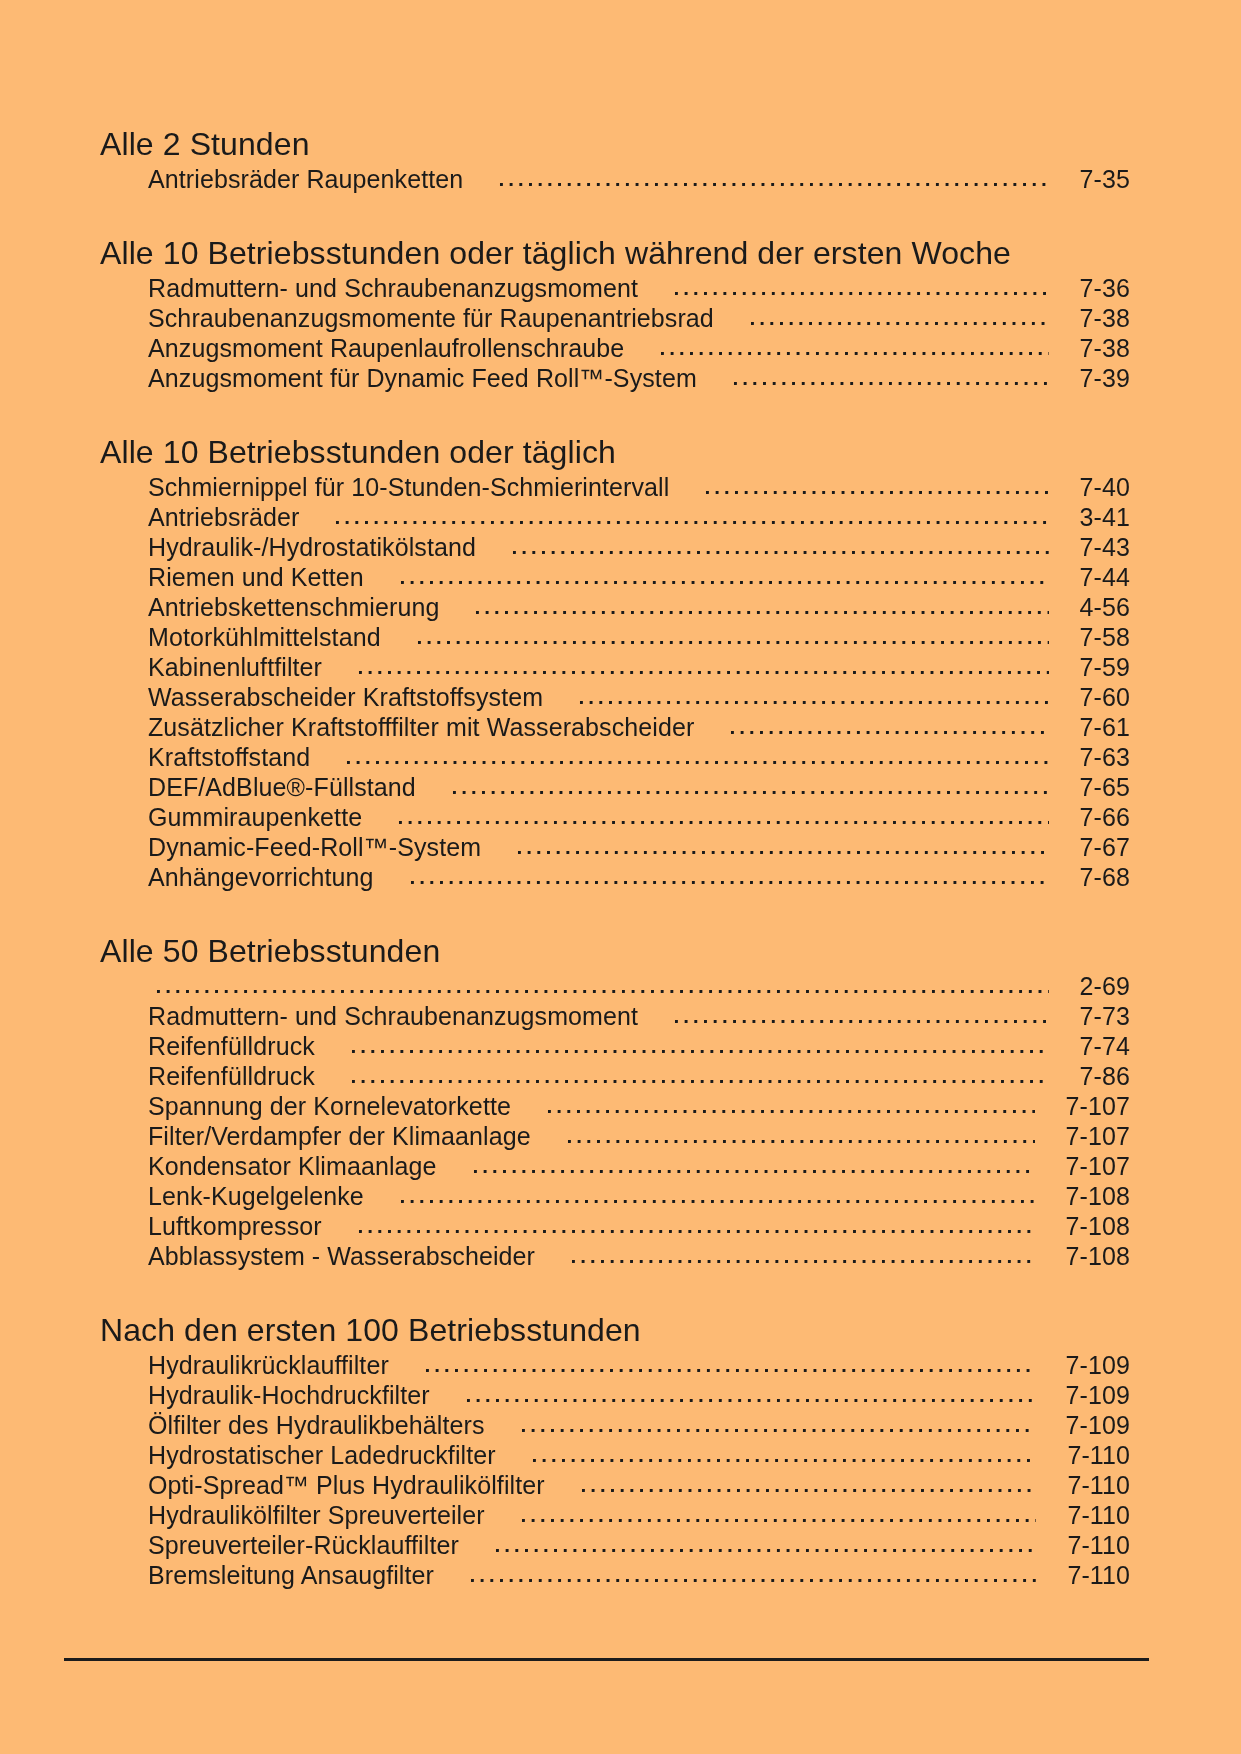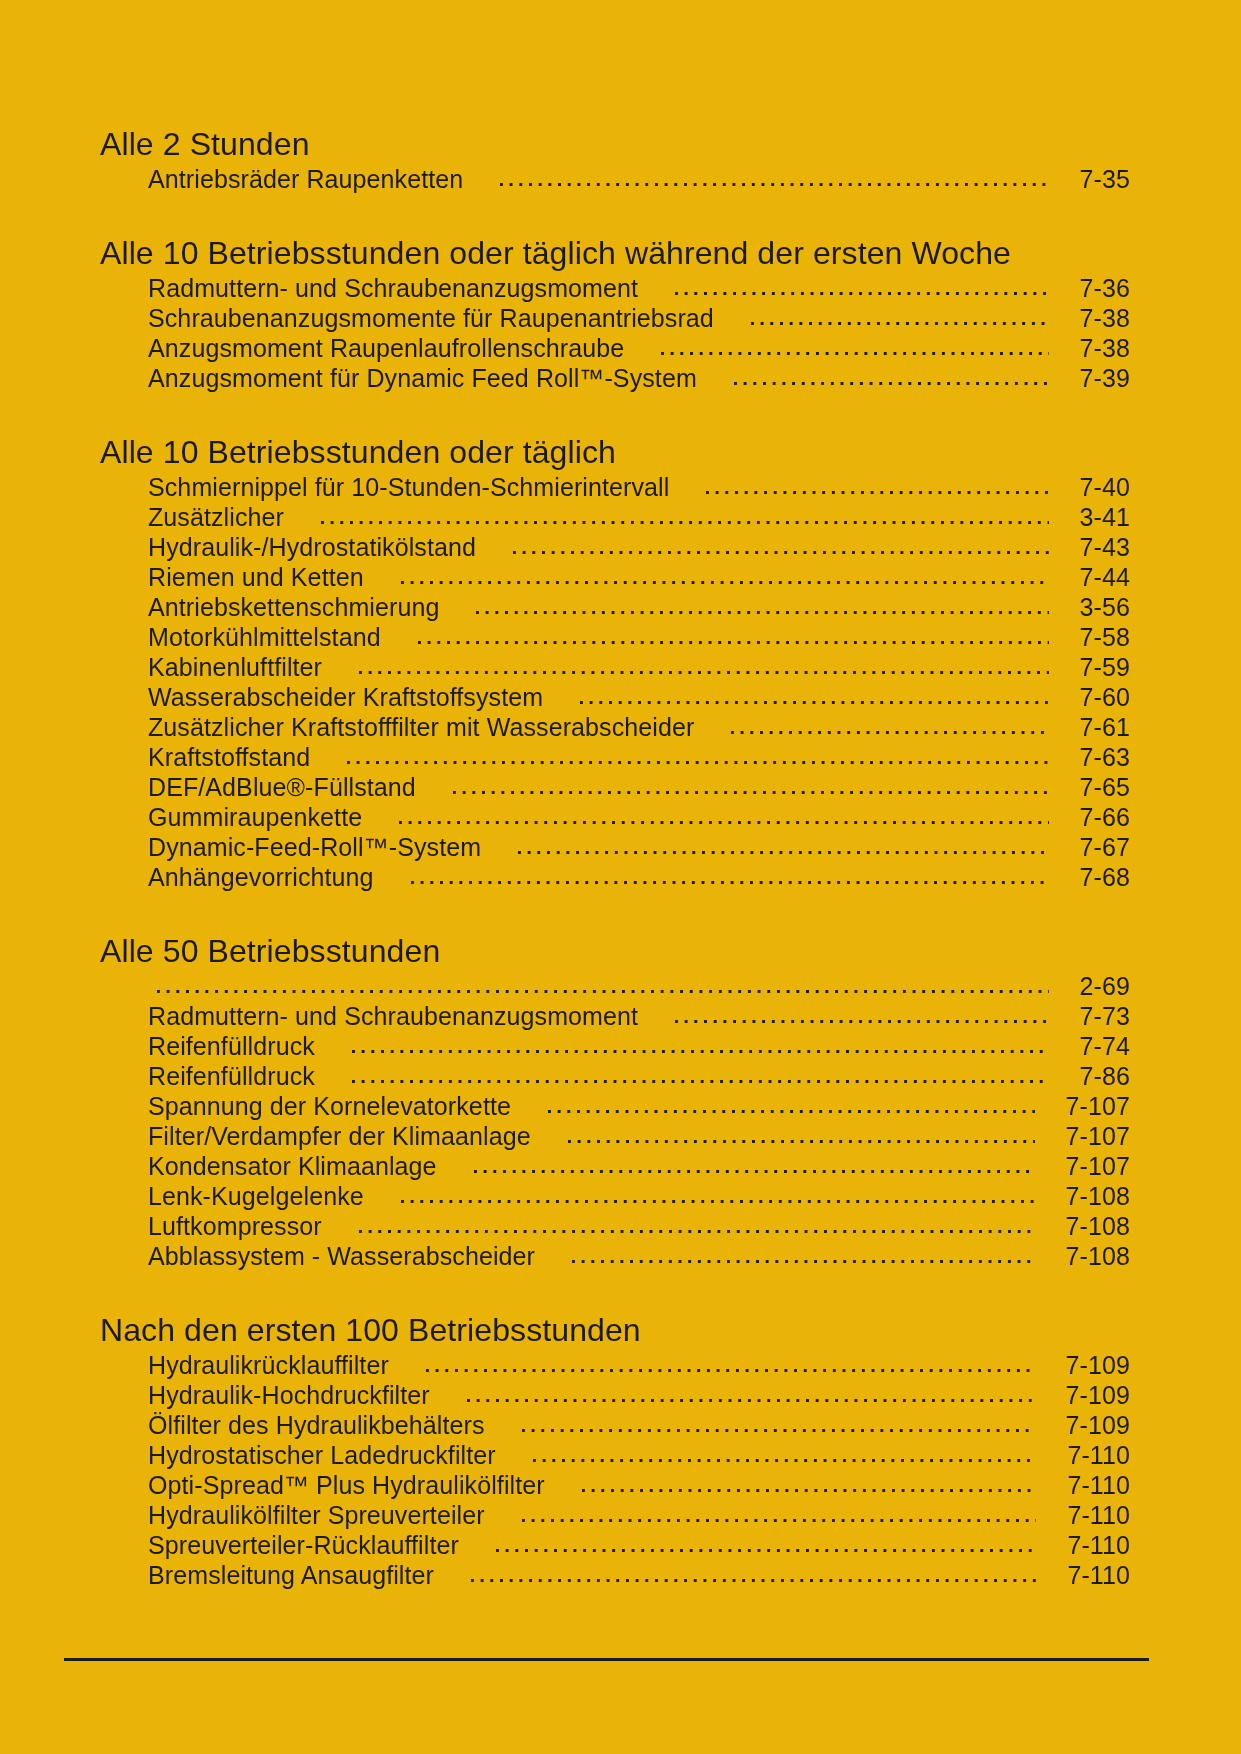--- a/index.html
+++ b/index.html
@@ -4,21 +4,21 @@
 <style>
   html, body {
     margin: 0;
     padding: 0;
     background: #ffffff;
   }
   .page {
     position: relative;
     width: 1241px;
     height: 1754px;
-    background: #eab308;
+    background: #fdba74;
     overflow: hidden;
     font-family: "Liberation Sans", "DejaVu Sans", sans-serif;
     color: #1a1a1a;
   }
   .toc {
     position: absolute;
     top: 126px;
     left: 100px;
     width: 1030px;
   }
@@ -115,38 +115,38 @@
       </section>
       <section class="toc-section">
         <h2 class="toc-heading">Alle 10 Betriebsstunden oder täglich</h2>
         <div class="toc-entries">
           <div class="toc-row">
             <span class="toc-label">Schmiernippel für 10-Stunden-Schmierintervall</span>
             <span class="toc-dots"></span>
             <span class="toc-page">7-40</span>
           </div>
           <div class="toc-row">
-            <span class="toc-label">Zusätzlicher</span>
+            <span class="toc-label">Antriebsräder</span>
             <span class="toc-dots"></span>
             <span class="toc-page">3-41</span>
           </div>
           <div class="toc-row">
             <span class="toc-label">Hydraulik-/Hydrostatikölstand</span>
             <span class="toc-dots"></span>
             <span class="toc-page">7-43</span>
           </div>
           <div class="toc-row">
             <span class="toc-label">Riemen und Ketten</span>
             <span class="toc-dots"></span>
             <span class="toc-page">7-44</span>
           </div>
           <div class="toc-row">
             <span class="toc-label">Antriebskettenschmierung</span>
             <span class="toc-dots"></span>
-            <span class="toc-page">3-56</span>
+            <span class="toc-page">4-56</span>
           </div>
           <div class="toc-row">
             <span class="toc-label">Motorkühlmittelstand</span>
             <span class="toc-dots"></span>
             <span class="toc-page">7-58</span>
           </div>
           <div class="toc-row">
             <span class="toc-label">Kabinenluftfilter</span>
             <span class="toc-dots"></span>
             <span class="toc-page">7-59</span>

